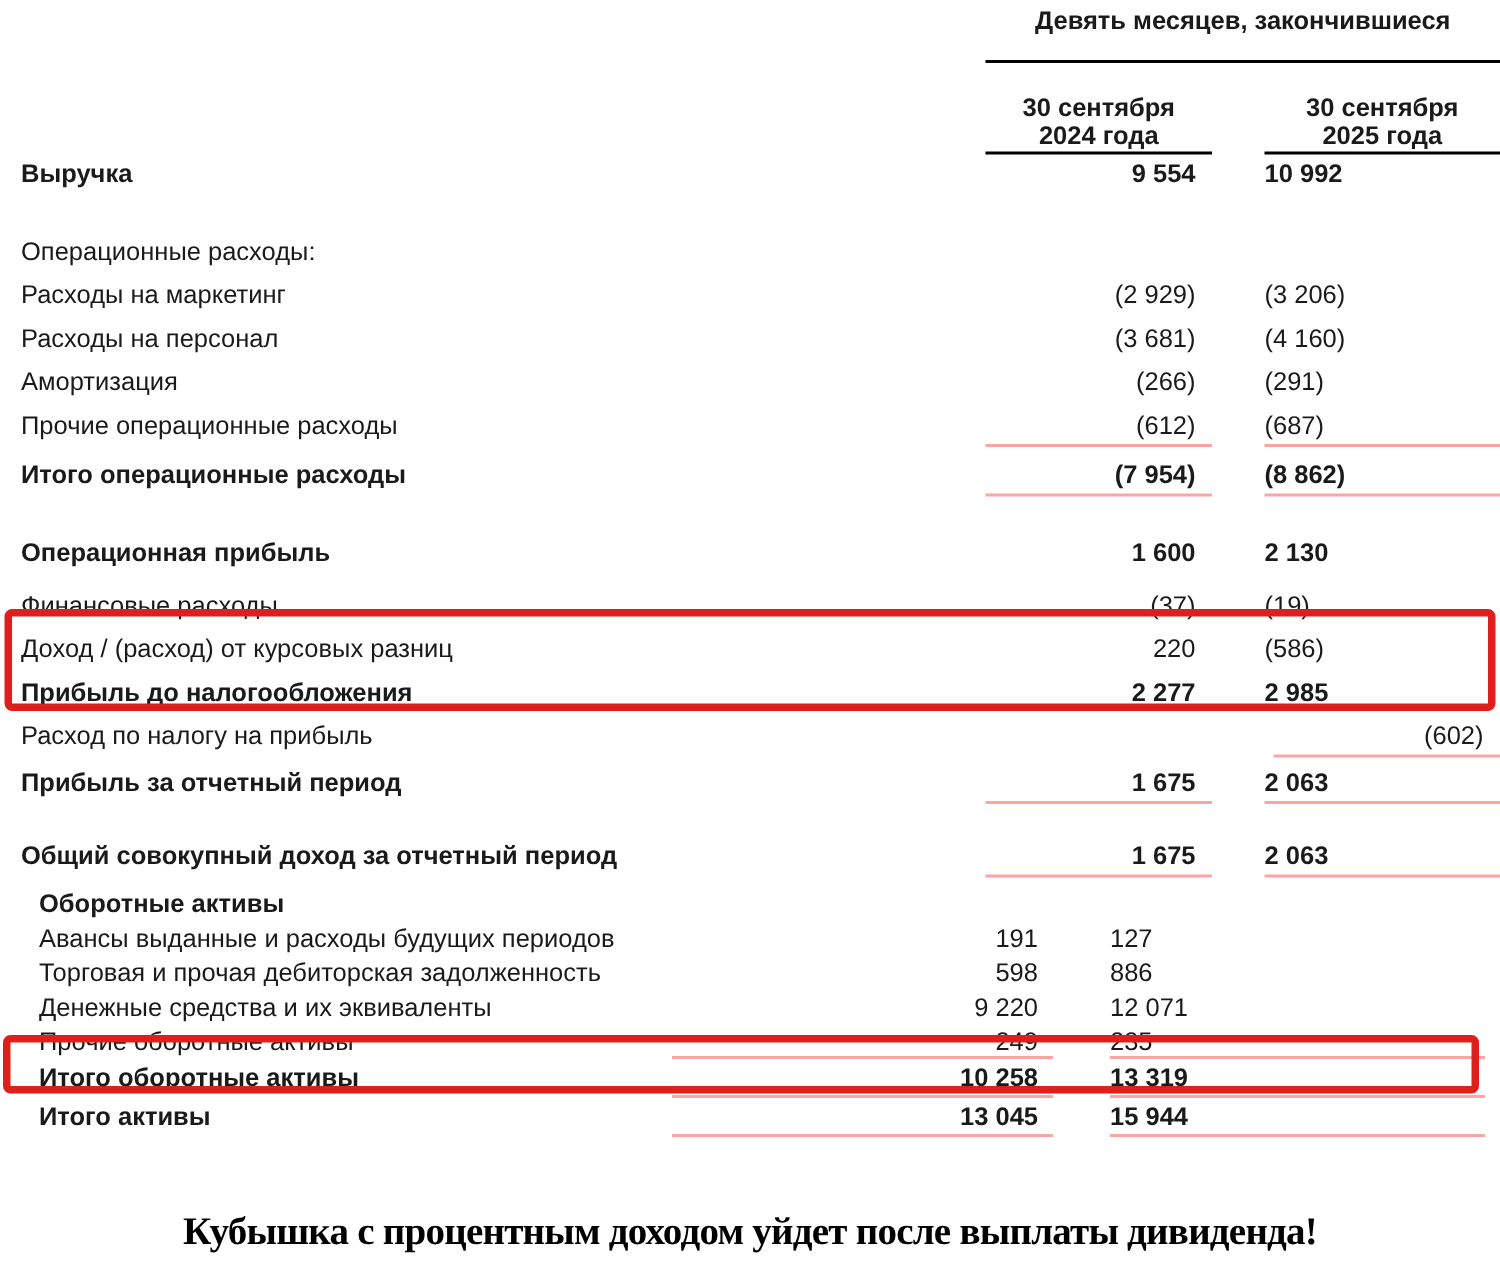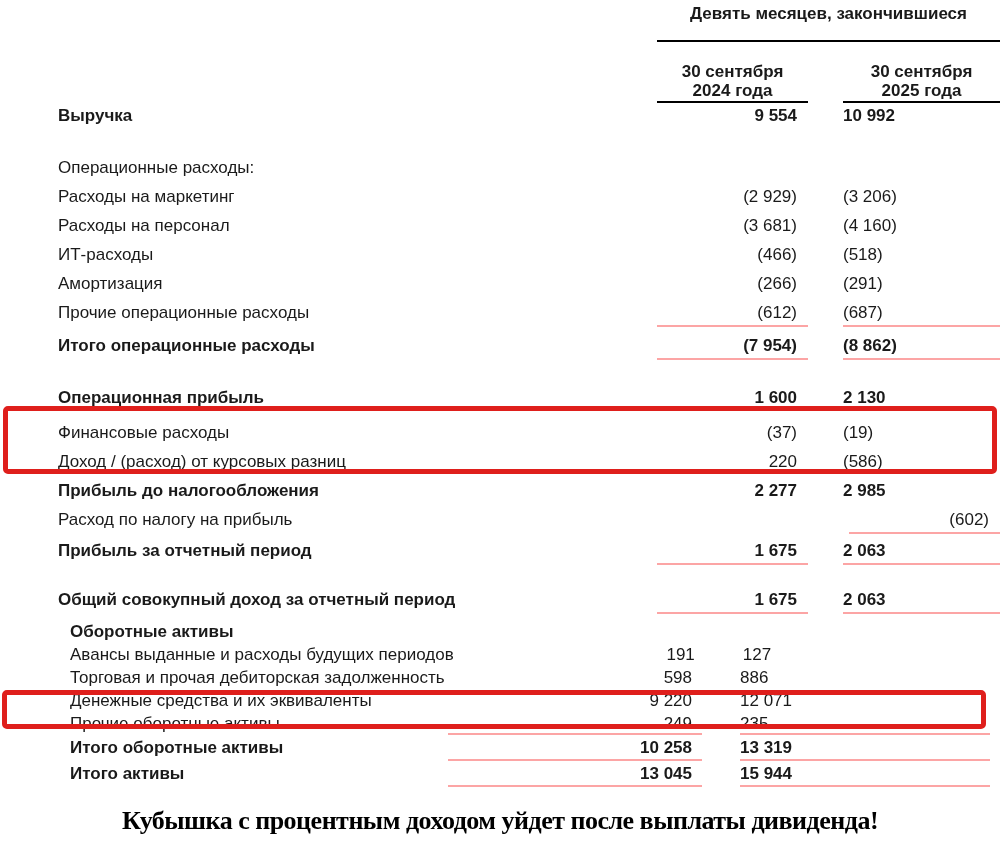--- a/index.html
+++ b/index.html
@@ -12,21 +12,21 @@
   .thead{position:absolute;left:657px;top:3px;width:343px;}
   .period{font-weight:bold;text-align:center;line-height:21px;padding-bottom:16px;
           border-bottom:2px solid #000;white-space:nowrap;}
   .cols{display:flex;justify-content:space-between;margin-top:20px;}
   .colh{font-weight:bold;text-align:center;line-height:19px;padding-bottom:1px;
         border-bottom:2px solid #000;}
   .colh.c1{width:151px;}
   .colh.c2{width:157px;}
   
   .rows{position:absolute;left:0;top:101px;width:1000px;}
-  .row{display:flex;height:29px;line-height:29px;padding-left:44px;}
+  .row{display:flex;height:29px;line-height:29px;}
   .row .lb{flex:1;padding-left:14px;white-space:nowrap;}
   .row .v1{width:151px;text-align:right;padding-right:11px;box-sizing:border-box;white-space:nowrap;}
   .row .v2{width:157px;margin-left:35px;text-align:left;padding-right:10px;box-sizing:border-box;white-space:nowrap;}
   .row.b{font-weight:bold;}
   .row.ru .v1,.row.ru .v2{border-bottom:2px solid #fca5a5;}
   .row.bt{height:23px;line-height:23px;margin-left:12px;}
   .row.bt .v1{width:254px;padding-right:10px;}
   .row.bt .v2{width:250px;margin-left:38px;margin-right:10px;padding-right:7px;}
   .row.h26{height:26px;line-height:26px;}
   
@@ -77,25 +77,20 @@
       <span class="v1">(2 929)</span>
       <span class="v2">(3 206)</span>
     </div>
 
     <div class="row">
       <span class="lb">Расходы на персонал</span>
       <span class="v1">(3 681)</span>
       <span class="v2">(4 160)</span>
     </div>
 
-    <div class="row">
-      <span class="lb">ИТ-расходы</span>
-      <span class="v1">(466)</span>
-      <span class="v2">(518)</span>
-    </div>
 
     <div class="row">
       <span class="lb">Амортизация</span>
       <span class="v1">(266)</span>
       <span class="v2">(291)</span>
     </div>
 
     <div class="row ru">
       <span class="lb">Прочие операционные расходы</span>
       <span class="v1">(612)</span>

